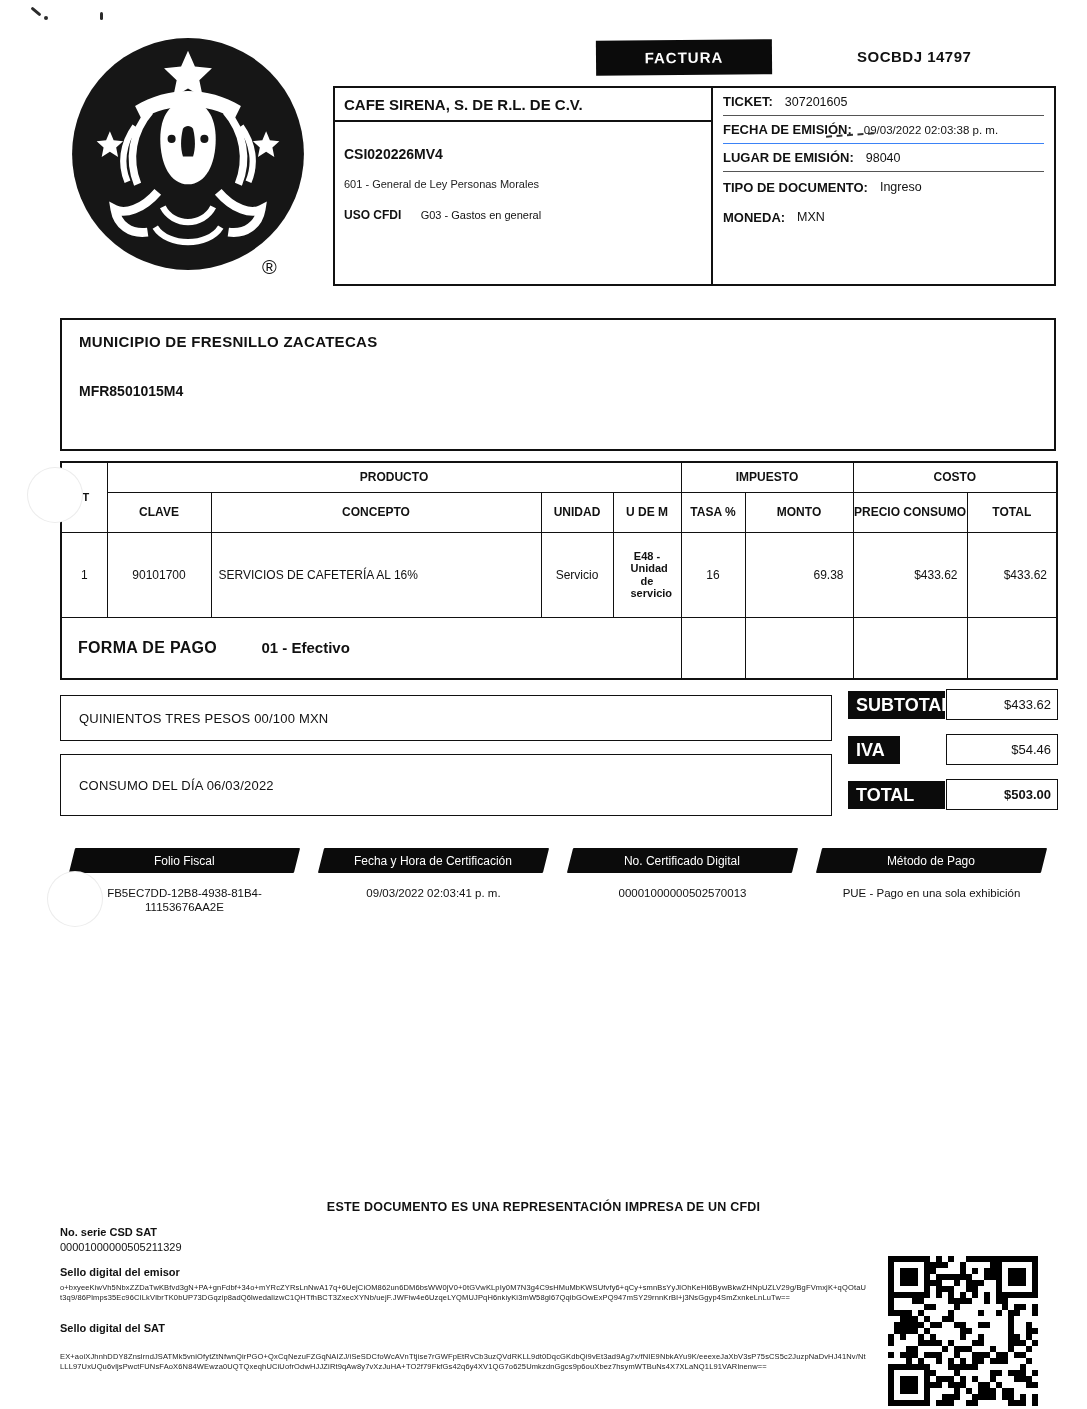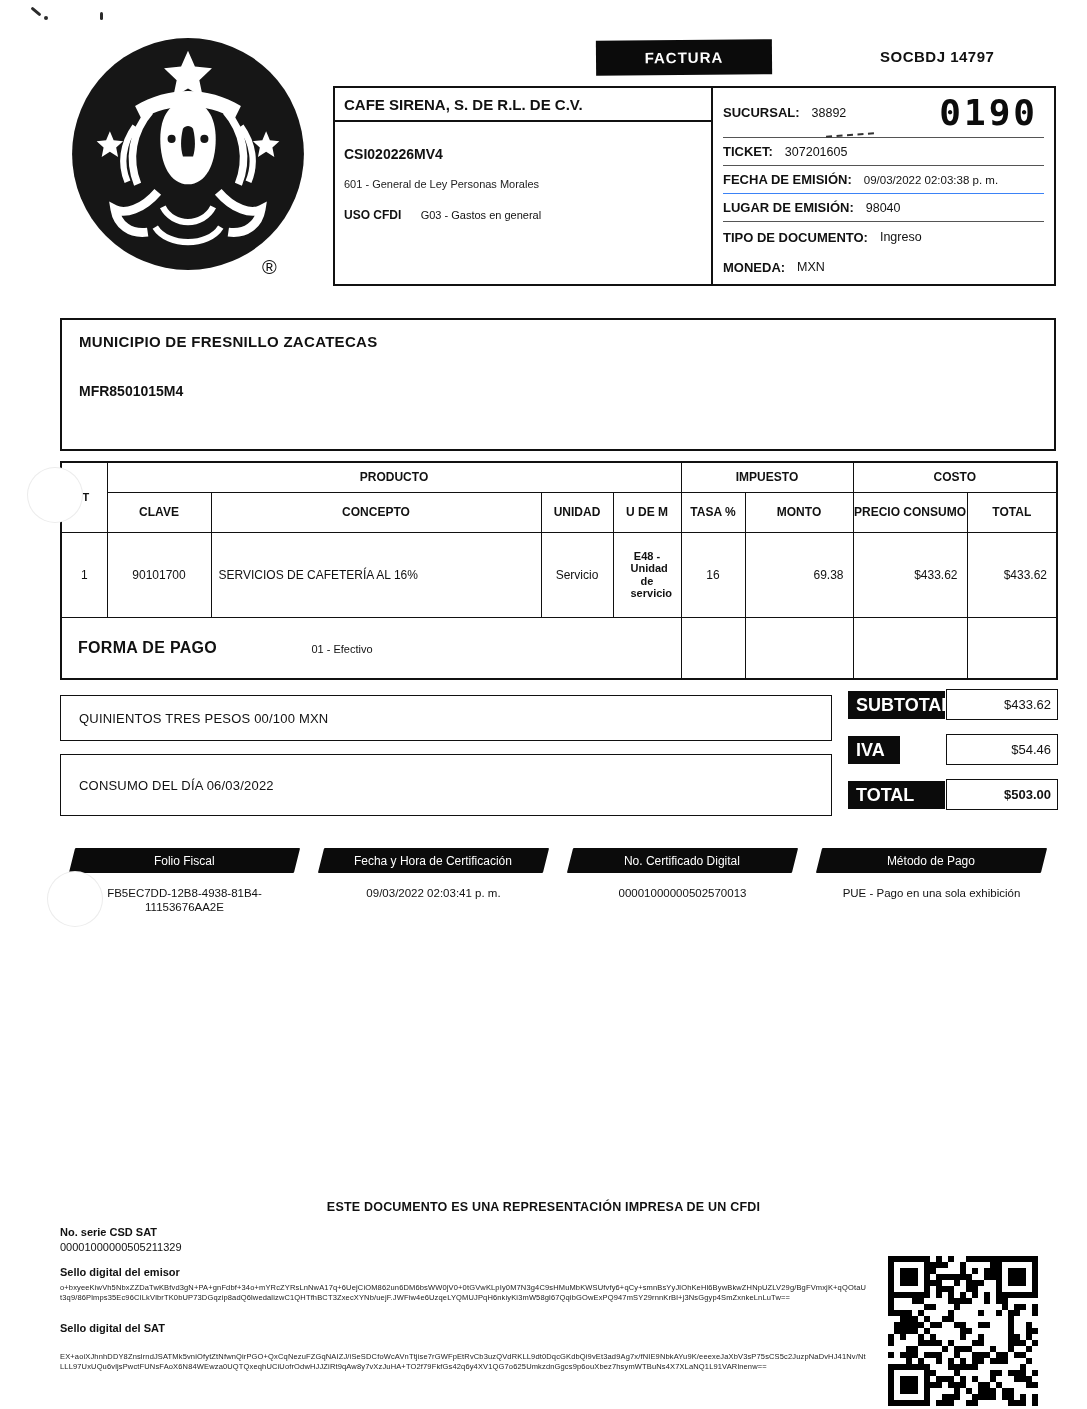--- a/index.html
+++ b/index.html
@@ -51,21 +51,21 @@
   th.group { font-size:14px; height:30px; }
   tr.subhead th { height:40px; }
   tr.dataRow { height:84px; }
   tr.dataRow td { font-size:12px; text-align:center; vertical-align:middle; }
   td.cell-concepto { text-align:left !important; padding-left:7px; }
   td.cell-udem { font-size:11px !important; line-height:12.5px; padding:17px;font-weight:bold; }
   td.num { text-align:right !important; padding-right:9px; }
   tr.formaRow { height:62px; }
   td.forma { vertical-align:middle; padding-left:16px; }
   .forma-lbl { font-weight:bold; font-size:16px; letter-spacing:0.3px; }
-  .forma-val { font-weight:normal; font-size:11px; margin-left:90px; }
+  .forma-val { font-weight:bold; font-size:15px; margin-left:40px; }
 
   
   .wordsbox { border:1.5px solid #111; display:flex; align-items:center; padding-left:18px;
               font-size:13px; letter-spacing:0.2px; }
 
   
   .tot-label { background:#0b0b0b; color:#fff; font-weight:bold; font-size:18px;
                padding-left:8px; display:flex; align-items:center; }
   .tot-value { border:1.5px solid #111; text-align:right; padding-right:6px; font-size:13px;
                display:flex; align-items:center; justify-content:flex-end; }
@@ -119,38 +119,33 @@
       <path fill="#161616" d="M96 80c-2 8-2 16 0 22h8c2-6 2-14 0-22-2-3-6-3-8 0z"></path>
       <circle cx="87" cy="88" r="3.2" fill="#161616"></circle>
       <circle cx="113" cy="88" r="3.2" fill="#161616"></circle>
     </svg>
     <span class="abs" style="left:200px; top:228px; font-size:20px;">®</span>
   </div>
 
   <div class="banner abs" style="left:596px; top:40px; width:176px; height:35px;">
     <span>FACTURA</span>
   </div>
-  <div class="series abs" style="left:880px; top:48px;">SOCBDJ 14797</div>
+  <div class="series abs" style="left:857px; top:48px;">SOCBDJ 14797</div>
 
   <div class="headbox abs" style="left:333px; top:86px; width:723px; height:200px;">
     <div class="company">
       <div class="company-title">CAFE SIRENA, S. DE R.L. DE C.V.</div>
       <div class="company-rfc">CSI020226MV4</div>
       <div class="company-reg">601 - General de Ley Personas Morales</div>
       <div class="company-uso">
         <span class="lbl">USO CFDI</span>
         <span class="val">G03 - Gastos en general</span>
       </div>
     </div>
     <div class="info">
-      <div class="info-row r1">
-        <span class="lbl">SUCURSAL:</span>
-        <span class="val">38892</span>
-        <span class="handwritten">0190</span>
-      </div>
       <div class="info-row r2">
         <span class="lbl">TICKET:</span>
         <span class="val">307201605</span>
       </div>
       <div class="info-row r3">
         <span class="lbl">FECHA DE EMISIÓN:</span>
         <span class="val" style="font-size:11.5px;">09/03/2022 02:03:38 p. m.</span>
       </div>
       <div class="info-row r4">
         <span class="lbl">LUGAR DE EMISIÓN:</span>

